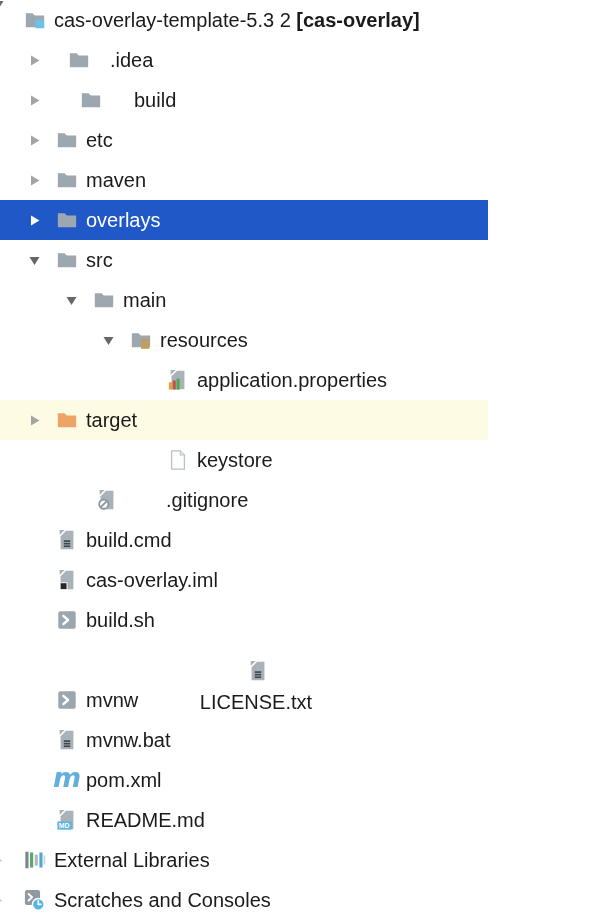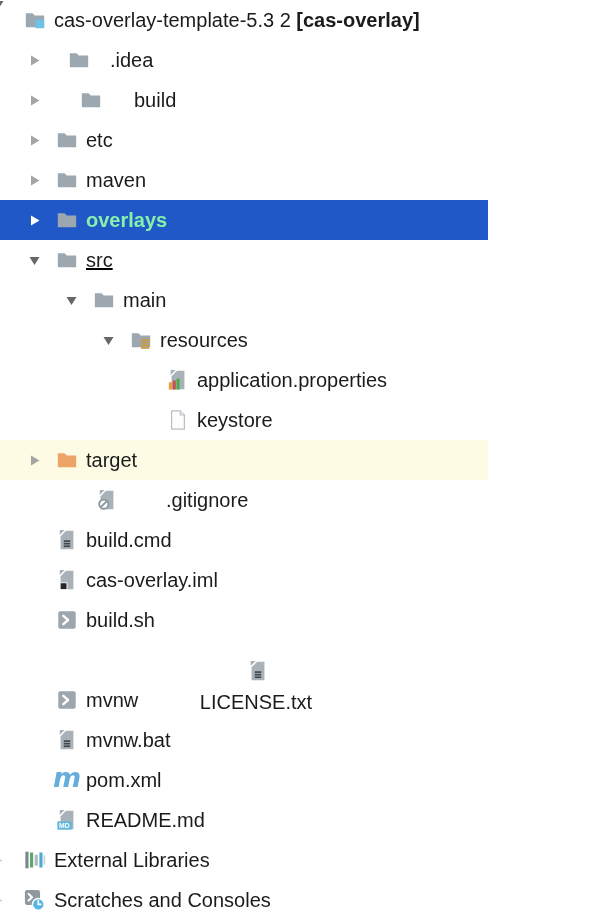--- a/index.html
+++ b/index.html
@@ -28,21 +28,21 @@
     width:22px;height:22px;flex:0 0 22px;
     margin-left:12px;margin-right:8px;
     display:flex;align-items:center;justify-content:center;
     position:relative;
   }
   .icon svg{display:block;overflow:visible;}
   .label{
     font-size:20px;line-height:40px;color:var(--text,#1B1B1B);
     white-space:pre;
   }
-  .row.selected .label{color:#86efac;font-weight:bold;}
+  .row.selected .label{color:#ffffff;}
   .label b{font-weight:bold;}
   .mglyph{
     font-family:"DejaVu Sans",sans-serif;
     font-style:italic;font-weight:bold;
     font-size:27px;line-height:22px;
     color:var(--maven-blue,#64AEDC);
     display:block;margin-top:-4px;
   }
 </style>
 </head>
@@ -134,21 +134,21 @@
         </span>
         <span class="icon">
           <svg viewBox="0 0 24 24" width="22" height="22">
             <path d="M2 4.5 H9.2 L11.8 7.1 H22 V19.8 H2 Z" fill="#9CA7B0"></path>
           </svg>
         </span>
         <span class="label">overlays</span>
       </div>
     </div>
     <div class="row">
-      <div class="row-inner" style="margin-left: 24px; text-decoration: underline;">
+      <div class="row-inner" style="margin-left: 24px;">
         <span class="arrow tone-dark">
           <svg width="13" height="13" viewBox="0 0 13 13">
             <path d="M1.5 3 L11.5 3 L6.5 11 Z" fill="currentColor"></path>
           </svg>
         </span>
         <span class="icon">
           <svg viewBox="0 0 24 24" width="22" height="22">
             <path d="M2 4.5 H9.2 L11.8 7.1 H22 V19.8 H2 Z" fill="#9CA7B0"></path>
           </svg>
         </span>
@@ -197,45 +197,45 @@
             <polygon points="11,2 19,2 19,22 5,22 5,8" fill="#A9B2B9"></polygon>
             <polygon points="4,1.2 4,6.6 9.4,1.2" fill="#A9B2B9"></polygon>
             <rect x="2" y="14.5" width="3.4" height="8" fill="#E39E3E"></rect>
             <rect x="6.2" y="12.5" width="3.4" height="10" fill="#C4524E"></rect>
             <rect x="10.4" y="10.5" width="3.4" height="12" fill="#4FA94B"></rect>
           </svg>
         </span>
         <span class="label">application.properties</span>
       </div>
     </div>
+    <div class="row highlighted">
+      <div class="row-inner" style="margin-left: 24px;">
+        <span class="arrow tone-mid">
+          <svg width="13" height="13" viewBox="0 0 13 13">
+            <path d="M3 1.5 L11.5 6.5 L3 11.5 Z" fill="currentColor"></path>
+          </svg>
+        </span>
+        <span class="icon">
+          <svg viewBox="0 0 24 24" width="22" height="22">
+            <path d="M2 4.5 H9.2 L11.8 7.1 H22 V19.8 H2 Z" fill="#EDA567"></path>
+          </svg>
+        </span>
+        <span class="label">target</span>
+      </div>
+    </div>
     <div class="row">
       <div class="row-inner" style="margin-left: 135px;">
         <span class="arrow"></span>
         <span class="icon">
           <svg viewBox="0 0 24 24" width="22" height="22">
             <polygon points="5,2 14.5,2 19,6.5 19,22 5,22" fill="#FDFDFD" stroke="#B9C0C6" stroke-width="1.4" stroke-linejoin="round"></polygon>
             <polyline points="14.5,2 14.5,6.5 19,6.5" fill="#E9EDEF" stroke="#B9C0C6" stroke-width="1.2"></polyline>
           </svg>
         </span>
         <span class="label">keystore</span>
-      </div>
-    </div>
-    <div class="row highlighted">
-      <div class="row-inner" style="margin-left: 24px;">
-        <span class="arrow tone-mid">
-          <svg width="13" height="13" viewBox="0 0 13 13">
-            <path d="M3 1.5 L11.5 6.5 L3 11.5 Z" fill="currentColor"></path>
-          </svg>
-        </span>
-        <span class="icon">
-          <svg viewBox="0 0 24 24" width="22" height="22">
-            <path d="M2 4.5 H9.2 L11.8 7.1 H22 V19.8 H2 Z" fill="#EDA567"></path>
-          </svg>
-        </span>
-        <span class="label">target</span>
       </div>
     </div>
     <div class="row">
       <div class="row-inner" style="margin-left: 24px; gap: 40px;">
         <span class="arrow"></span>
         <span class="icon">
           <svg viewBox="0 0 24 24" width="22" height="22">
             <polygon points="11,2 19,2 19,22 5,22 5,8" fill="#A9B2B9"></polygon>
             <polygon points="4,1.2 4,6.6 9.4,1.2" fill="#A9B2B9"></polygon>
             <circle cx="8.5" cy="16.5" r="5" fill="#FFFFFF" stroke="#8A949B" stroke-width="2"></circle>

